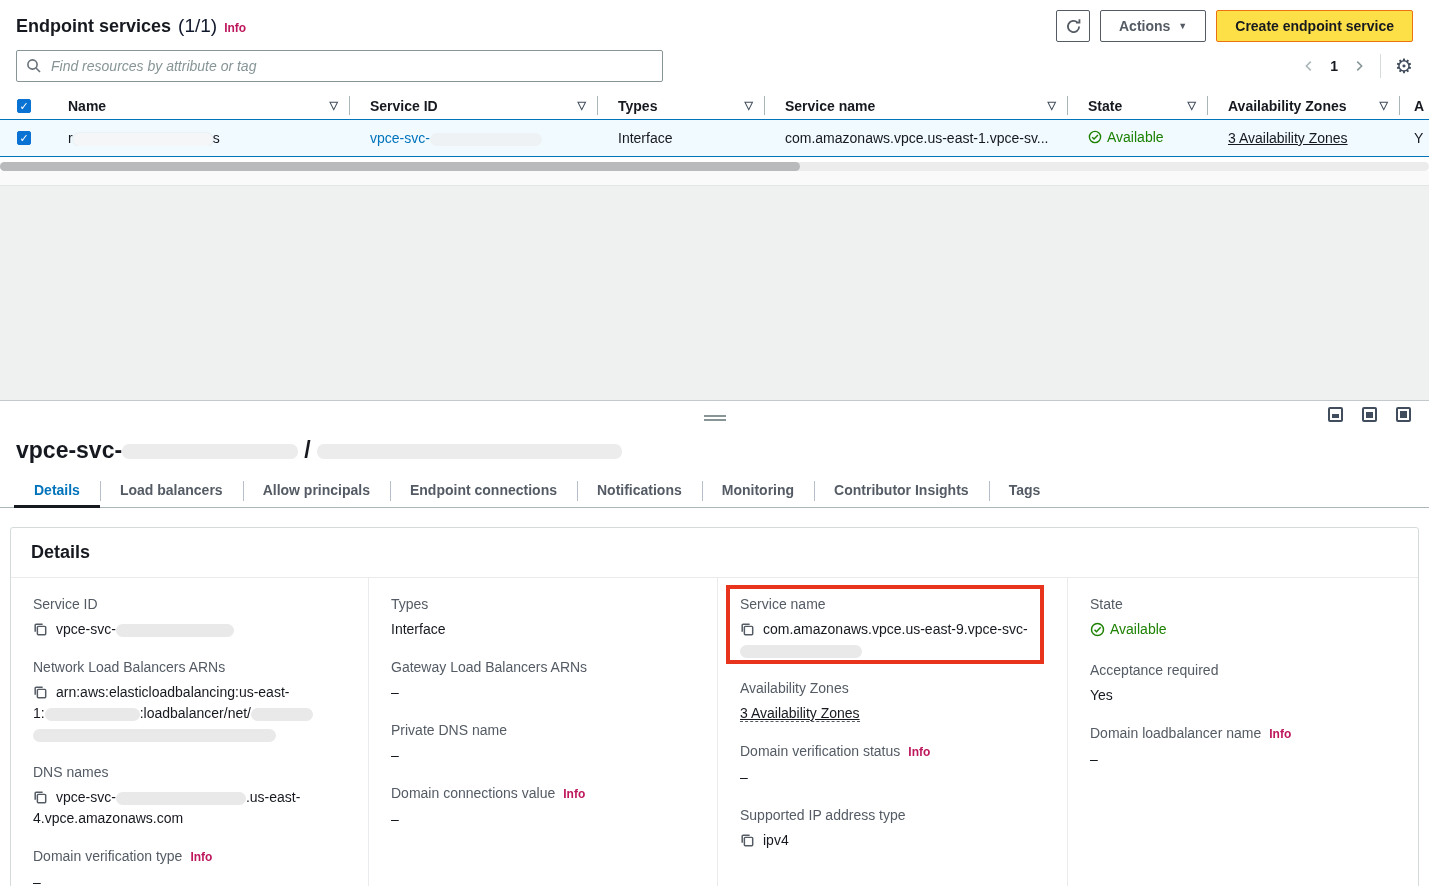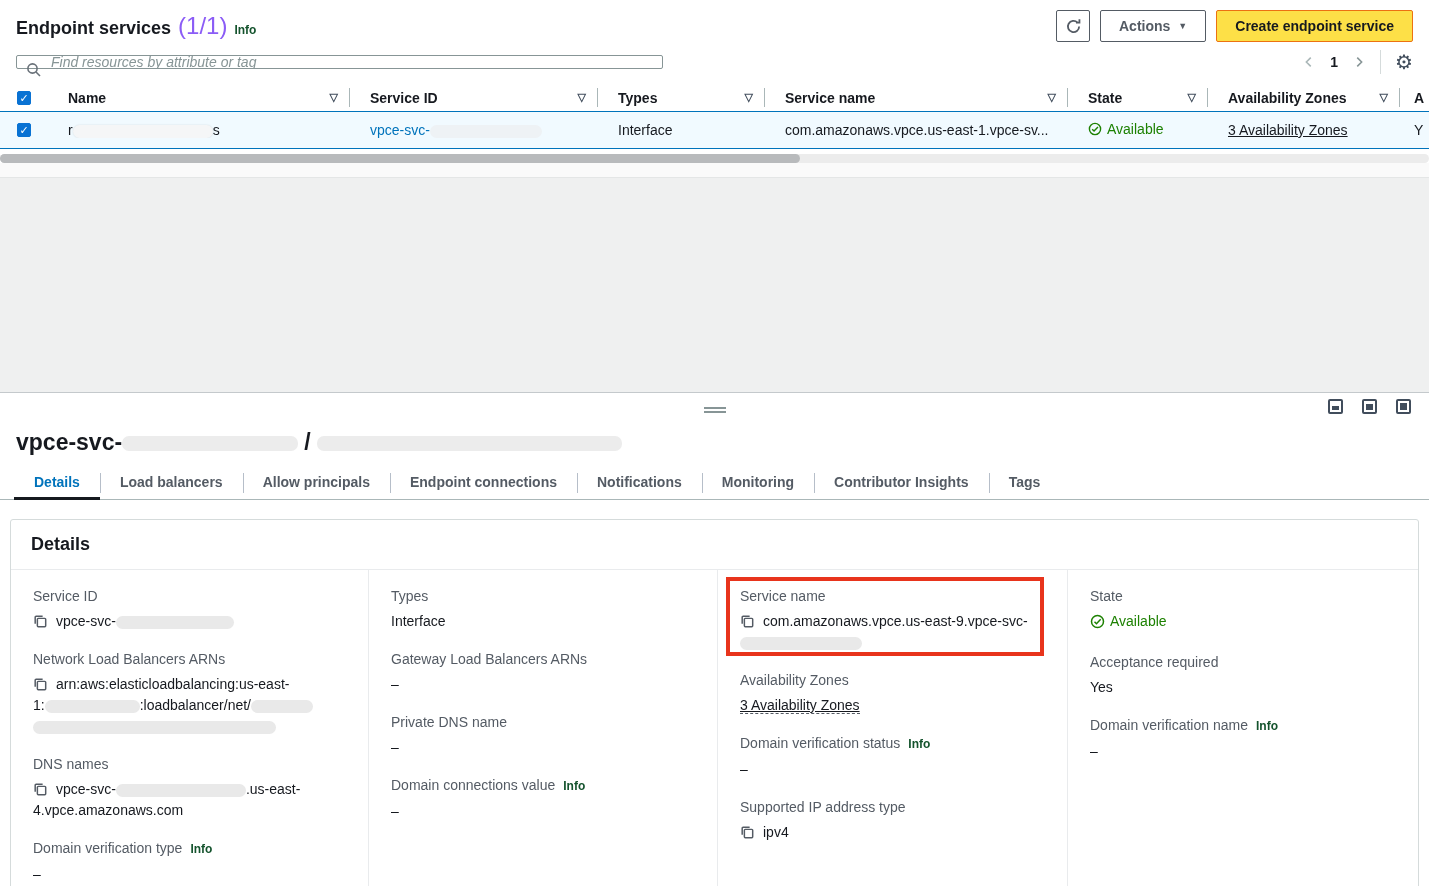--- a/index.html
+++ b/index.html
@@ -8,36 +8,36 @@
     font-family: "Liberation Sans", sans-serif;
     font-size: 14px;
     color: #16191f;
     background: #ffffff;
   }
 
   
   .page-header { display: flex; justify-content: space-between; align-items: center; padding: 10px 16px 4px; }
   .title-group { display: flex; align-items: baseline; gap: 7px; }
   .title-group h1 { font-size: 18px; font-weight: bold; color: #16191f; display: inline; }
-  .count { font-size: 24px; font-weight: normal; color: #8b5cf6; }
-  .info-link { color: #14532d; font-size: 12px; font-weight: bold; text-decoration: none; cursor: pointer; }
+  .count { font-size: 19px; font-weight: normal; color: #0f172a; }
+  .info-link { color: #be185d; font-size: 12px; font-weight: bold; text-decoration: none; cursor: pointer; }
   .header-actions { display: flex; align-items: flex-start; gap: 10px; }
   .btn {
     height: 32px; border: 1px solid #545b64; border-radius: 2px; background: #fff;
     color: #545b64; font-weight: bold; font-size: 14px; padding: 0 18px; cursor: pointer;
     font-family: "Liberation Sans", sans-serif; display: inline-flex; align-items: center; gap: 8px;
   }
   .btn.icon-only { width: 34px; padding: 0; justify-content: center; }
   .btn.primary { background: #fde047; border-color: #ec7211; color: #16191f; }
   .caret { font-size: 9px; color: #545b64; }
 
   .toolbar-row { display: flex; justify-content: space-between; align-items: center; padding: 4px 16px 10px; }
   .search-box { position: relative; width: 647px; }
   .search-box input {
-    width: 100%; height: 14px; border: 1px solid #879596; border-radius: 2px;
+    width: 100%; height: 32px; border: 1px solid #879596; border-radius: 2px;
     padding: 0 24px 0 34px; font-size: 14px; font-family: "Liberation Sans", sans-serif; color: #16191f;
     outline: none;
   }
   .search-box input::placeholder { font-style: italic; color: #879596; }
   .search-icon { position: absolute; left: 10px; top: 8px; }
   .pagination { display: flex; align-items: center; gap: 14px; color: #879596; }
   .page-chevron { cursor: pointer; display: inline-flex; }
   .page-num { font-weight: bold; color: #16191f; cursor: pointer; }
   .pag-divider { width: 1px; height: 24px; background: #d5dbdb; }
   .gear { font-size: 20px; color: #414d5c; cursor: pointer; line-height: 1; }
@@ -354,20 +354,20 @@
                 </svg>
               <span>Available</span>
             </span>
           </div>
         </div>
         <div class="field">
           <div class="field-label">Acceptance required</div>
           <div class="field-value">Yes</div>
         </div>
         <div class="field">
-          <div class="field-label"><span>Domain verification name</span><a class="info-link">Info</a></div>
+          <div class="field-label"><span>Domain loadbalancer name</span><a class="info-link">Info</a></div>
           <div class="field-value dash">–</div>
         </div>
       </div>
 
     </div>
   </div>
 </div>
 
 </body></html>

